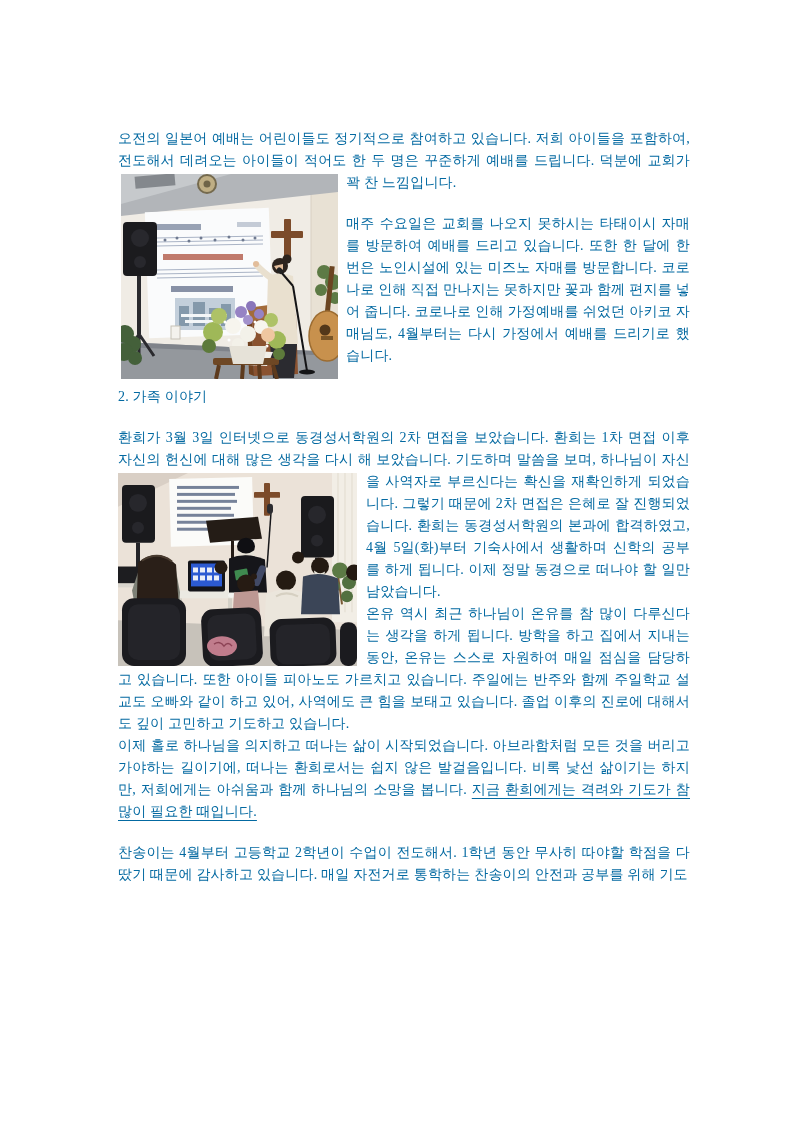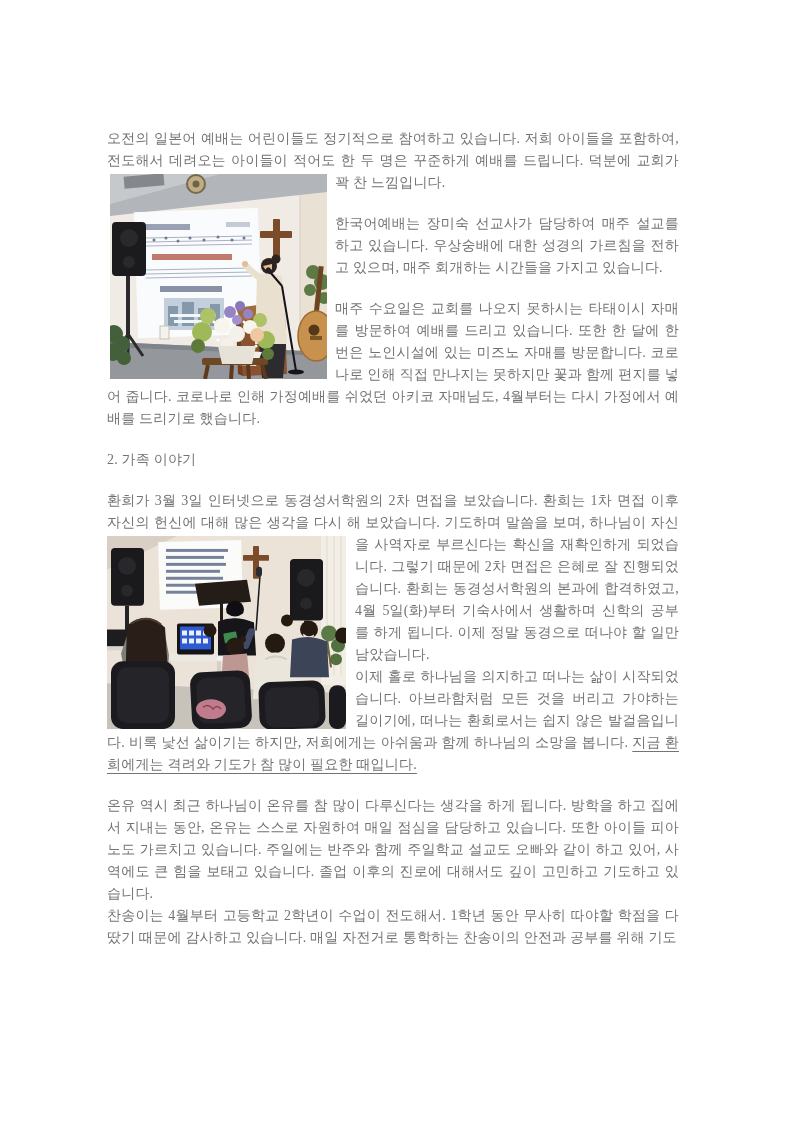--- a/index.html
+++ b/index.html
@@ -10,24 +10,24 @@
   .page {
     position: relative;
     width: 793px;
     height: 1121px;
     background: #ffffff;
     overflow: hidden;
     font-family: "Liberation Serif", "DejaVu Serif", serif;
   }
   .content {
     position: absolute;
-    left: 107px;
+    left: 118px;
     top: 128px;
     width: 572px;
-    color: #737373;
+    color: #0369a1;
     font-size: 14px;
     line-height: 22px;
     text-align: justify;
     letter-spacing: 0.2px;
   }
   .para {
     margin: 0 0 19px 0;
   }
   .para.tight {
     margin-bottom: 0;
@@ -188,21 +188,20 @@
                 <circle cx="146" cy="172" r="1.5"></circle>
                 <circle cx="108" cy="166" r="1.5"></circle>
               </g>
             <polygon points="108,172 146,172 142,190 112,190" fill="#e6e2d8"></polygon>
           </g>
         </svg>
       </span>
       <span>찬 느낌입니다.</span>
     </p>
 
-    <p class="para">한국어예배는 장미숙 선교사가 담당하여 매주 설교를 하고 있습니다. 우상숭배에 대한 성경의 가르침을 전하고 있으며, 매주 회개하는 시간들을 가지고 있습니다.</p>
 
     <p class="para">매주 수요일은 교회를 나오지 못하시는 타태이시 자매를 방문하여 예배를 드리고 있습니다. 또한 한 달에 한 번은 노인시설에 있는 미즈노 자매를 방문합니다. 코로나로 인해 직접 만나지는 못하지만 꽃과 함께 편지를 넣어 줍니다. 코로나로 인해 가정예배를 쉬었던 아키코 자매님도, 4월부터는 다시 가정에서 예배를 드리기로 했습니다.</p>
 
 
     <p class="para">2. 가족 이야기</p>
 
     <p class="para tight"><span>환희가 3월 3일 인터넷으로 동경성서학원의 2차 면접을 보았습니다. 환희는 1차 면접 이후 자신의 헌신에 대해 많은 생각을 다시 해 보았습니다. 기도하며 말씀을 보며, 하나님이 자신</span><span class="photo photo2">
           <svg width="239" height="193" viewBox="0 0 239 194" preserveAspectRatio="none">
           <rect width="239" height="194" fill="#ebe2d8"></rect>
           <polygon points="0,0 70,0 0,34" fill="#d9cfc5"></polygon>
@@ -314,23 +313,23 @@
             <rect x="90" y="142" width="48" height="46" rx="10" fill="#242429" transform="rotate(-3 114 165)"></rect>
             <ellipse cx="104" cy="174" rx="15" ry="10" fill="#c07c8c"></ellipse>
             <path d="M96 172 q6 -4 10 2 q4 -5 8 0" stroke="#8c4355" stroke-width="1.5" fill="none"></path>
             <rect x="152" y="146" width="66" height="48" rx="12" fill="#1b1b1f" transform="rotate(-2 185 170)"></rect>
             <rect x="158" y="152" width="54" height="40" rx="10" fill="#242429" transform="rotate(-2 185 170)"></rect>
             <rect x="222" y="150" width="17" height="44" rx="8" fill="#1b1b1f"></rect>
           </g>
         </svg>
         </span><span>을 사역자로 부르신다는 확신을 재확인하게 되었습니다. 그렇기 때문에 2차 면접은 은혜로 잘 진행되었습니다. 환희는 동경성서학원의 본과에 합격하였고, 4월 5일(화)부터 기숙사에서 생활하며 신학의 공부를 하게 됩니다. 이제 정말 동경으로 떠나야 할 일만 남았습니다.</span></p>
 
+    <p class="para tight">온유 역시 최근 하나님이 온유를 참 많이 다루신다는 생각을 하게 됩니다. 방학을 하고 집에서 지내는 동안, 온유는 스스로 자원하여 매일 점심을 담당하고 있습니다. 또한 아이들 피아노도 가르치고 있습니다. 주일에는 반주와 함께 주일학교 설교도 오빠와 같이 하고 있어, 사역에도 큰 힘을 보태고 있습니다. 졸업 이후의 진로에 대해서도 깊이 고민하고 기도하고 있습니다.</p>
+
     <p class="para">
       <span>이제 홀로 하나님을 의지하고 떠나는 삶이 시작되었습니다. 아브라함처럼 모든 것을 버리고 가야하는 길이기에, 떠나는 환희로서는 쉽지 않은 발걸음입니다. 비록 낯선 삶이기는 하지만, 저희에게는 아쉬움과 함께 하나님의 소망을 봅니다. </span>
       <span class="underlined">지금 환희에게는 격려와 기도가 참 많이 필요한 때입니다.</span>
     </p>
 
-    <p class="para tight">온유 역시 최근 하나님이 온유를 참 많이 다루신다는 생각을 하게 됩니다. 방학을 하고 집에서 지내는 동안, 온유는 스스로 자원하여 매일 점심을 담당하고 있습니다. 또한 아이들 피아노도 가르치고 있습니다. 주일에는 반주와 함께 주일학교 설교도 오빠와 같이 하고 있어, 사역에도 큰 힘을 보태고 있습니다. 졸업 이후의 진로에 대해서도 깊이 고민하고 기도하고 있습니다.</p>
-
     <p class="para tight">찬송이는 4월부터 고등학교 2학년이 수업이 전도해서. 1학년 동안 무사히 따야할 학점을 다 땄기 때문에 감사하고 있습니다. 매일 자전거로 통학하는 찬송이의 안전과 공부를 위해 기도</p>
 
   </div>
 </div>
 
 </body></html>

